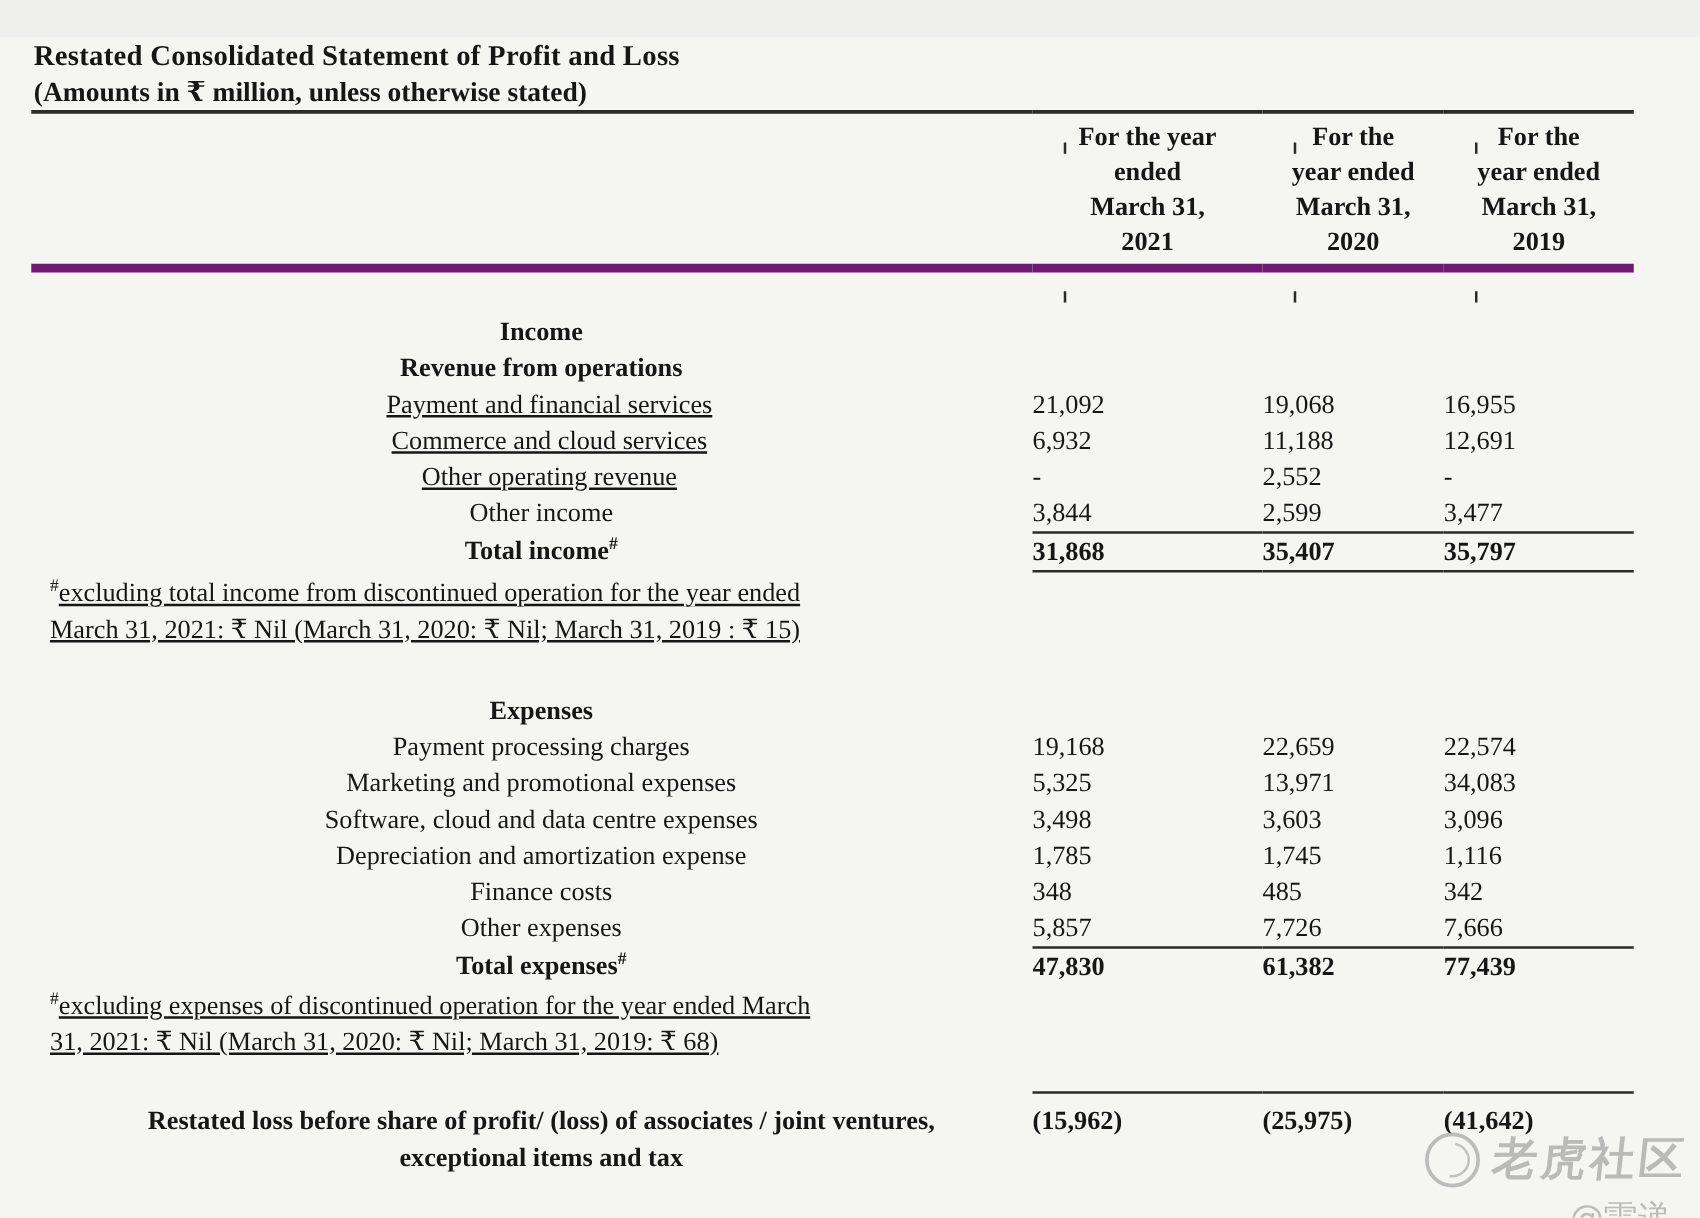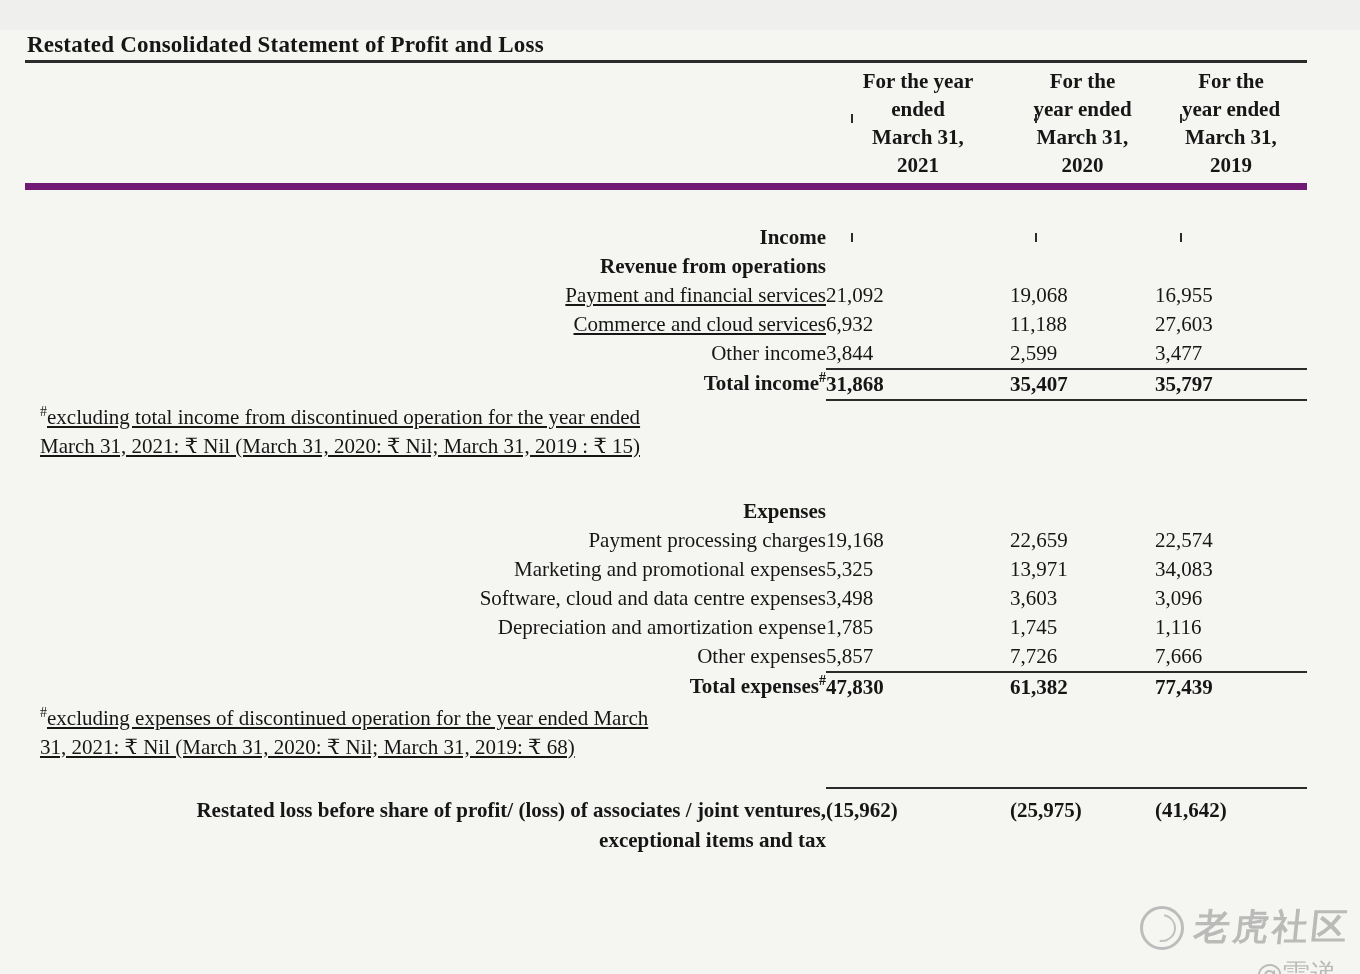--- a/index.html
+++ b/index.html
@@ -46,21 +46,21 @@
     text-align:center;
   }
   thead th.lbl-h{text-align:left;}
   tbody tr.r{height:29px;}
   td{
     font-size:21px;
     line-height:29px;
     padding:0;
     vertical-align:top;
   }
-  td.lbl{padding-left:15px;text-align:right;}
+  td.lbl{padding-left:15px;text-align:center;}
   td.lbl.ind{padding-left:28px;text-decoration:underline;}
   td.num{white-space:nowrap;}
   td.num.p1{padding-right:25px;}
   td.num.p2{padding-right:18px;}
   td.num.p3{padding-right:17px;}
   .b{font-weight:bold;}
   td.line-t{border-top:2px solid #2b2b2b;margin-top:34px;}
   td.line-b{border-bottom:2px solid #2b2b2b;}
   tr.sp1{height:36px;} tr.sp2{height:34px;} tr.sp3{height:24px;}
   td.fn{
@@ -111,20 +111,21 @@
     font-size:27px;color:#b5b5b5;opacity:.9;z-index:5;
     pointer-events:none;white-space:nowrap;
   }
 </style>
 </head>
 <body>
 
 <div class="page">
 
   <div class="doc-title">Restated Consolidated Statement of Profit and Loss</div>
+  <div class="doc-subtitle">(Amounts in ₹ million, unless otherwise stated)</div>
 
   <table class="pl">
     <colgroup>
       <col class="c-label">
         <col class="c-y1">
         <col class="c-y2">
         <col class="c-y3">
     </colgroup>
     <thead>
       <tr>
@@ -164,21 +165,27 @@
       <tr class="r">
         <td class="lbl ind">Payment and financial services</td>
         <td class="num p1">21,092</td>
         <td class="num p2">19,068</td>
         <td class="num p3">16,955</td>
       </tr>
       <tr class="r">
         <td class="lbl ind">Commerce and cloud services</td>
         <td class="num p1">6,932</td>
         <td class="num p2">11,188</td>
-        <td class="num p3">27,603</td>
+        <td class="num p3">12,691</td>
+      </tr>
+      <tr class="r">
+        <td class="lbl ind">Other operating revenue</td>
+        <td class="num p1">-</td>
+        <td class="num p2">2,552</td>
+        <td class="num p3">-</td>
       </tr>
       <tr class="r">
         <td class="lbl">Other income</td>
         <td class="num p1">3,844</td>
         <td class="num p2">2,599</td>
         <td class="num p3">3,477</td>
       </tr>
 
       <tr class="r">
         <td class="lbl b"><span>Total income</span><sup>#</sup></td>
@@ -219,20 +226,26 @@
         <td class="lbl">Software, cloud and data centre expenses</td>
         <td class="num p1">3,498</td>
         <td class="num p2">3,603</td>
         <td class="num p3">3,096</td>
       </tr>
       <tr class="r">
         <td class="lbl">Depreciation and amortization expense</td>
         <td class="num p1">1,785</td>
         <td class="num p2">1,745</td>
         <td class="num p3">1,116</td>
+      </tr>
+      <tr class="r">
+        <td class="lbl">Finance costs</td>
+        <td class="num p1">348</td>
+        <td class="num p2">485</td>
+        <td class="num p3">342</td>
       </tr>
       <tr class="r">
         <td class="lbl">Other expenses</td>
         <td class="num p1">5,857</td>
         <td class="num p2">7,726</td>
         <td class="num p3">7,666</td>
       </tr>
 
       <tr class="r">
         <td class="lbl b"><span>Total expenses</span><sup>#</sup></td>

